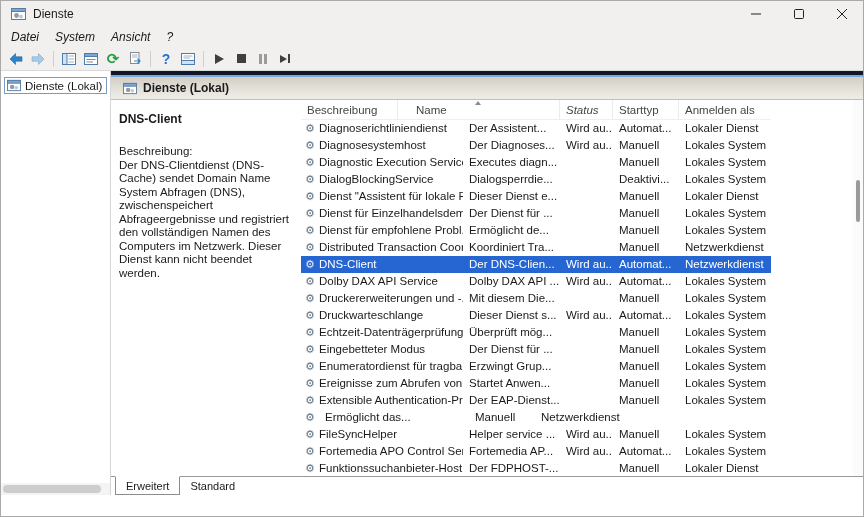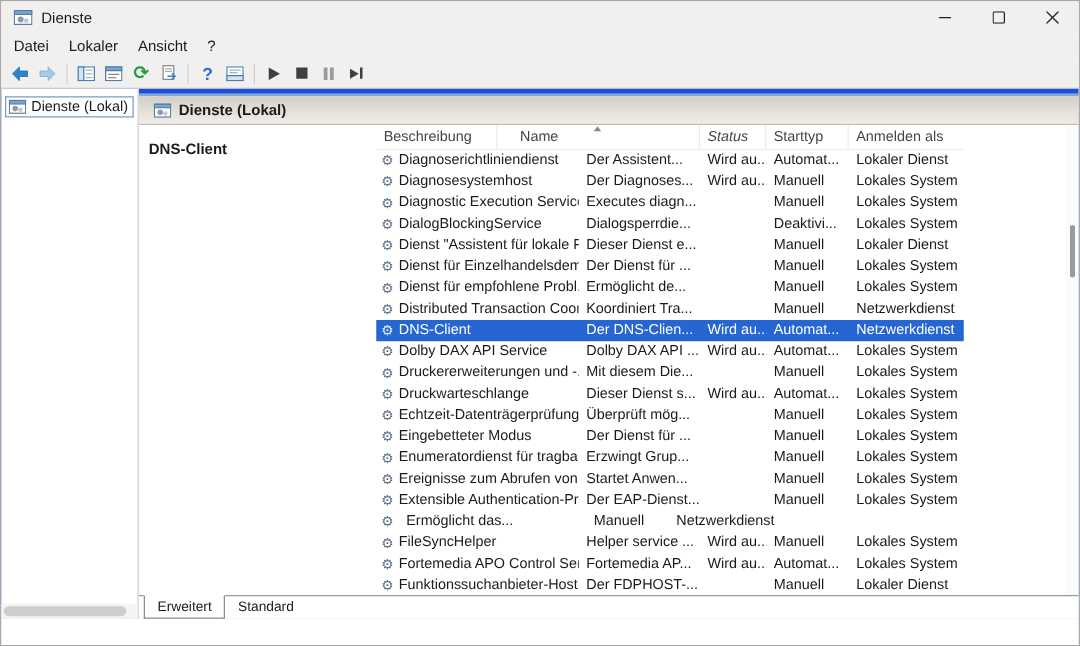--- a/index.html
+++ b/index.html
@@ -13,38 +13,38 @@
 
   
   .titlebar { height: 26px; background: #f1f0ef; display: flex; align-items: center; padding-left: 9px; }
   .app-icon { width: 16px; height: 16px; display: flex; align-items: center; justify-content: center; margin-right: 7px; }
   .win-title { font-size: 12px; color: #1a1a1a; }
   .caption { margin-left: auto; height: 100%; display: flex; }
   .cap-btn { width: 43px; height: 100%; display: flex; align-items: center; justify-content: center; }
 
   
   .menubar { height: 20px; background: #f1f0ef; display: flex; align-items: center; padding-left: 2px; }
-  .menu-item { padding: 2px 8px; font-size: 12px; }
+  .menu-item { padding: 2px 8px; font-size: 12px; font-style: italic; }
 
   
   .toolbar { height: 24px; background: #f1f0ef; border-bottom: 1px solid #d9d9d9; display: flex; align-items: center; padding-left: 4px; }
   .tbtn { width: 22px; height: 20px; display: flex; align-items: center; justify-content: center; }
   .tsep { width: 1px; height: 16px; background: #cfcfcf; margin: 0 4px; }
   .glyph-refresh { color: #1e9e3e; font-size: 15px; font-weight: bold; line-height: 15px; }
   .glyph-help { color: #2a6fd0; font-size: 14px; font-weight: bold; }
   .shape-play { width: 0; height: 0; border-left: 9px solid #3f3f3f; border-top: 5px solid transparent; border-bottom: 5px solid transparent; }
   .shape-stop { width: 9px; height: 9px; background: #3f3f3f; }
   .shape-pause { display: flex; gap: 2px; }
   .shape-pause i { width: 3px; height: 10px; background: #9b9b9b; }
   .shape-restart { display: flex; align-items: center; gap: 1px; }
   .shape-restart .tri { width: 0; height: 0; border-left: 7px solid #3f3f3f; border-top: 4.5px solid transparent; border-bottom: 4.5px solid transparent; }
   .shape-restart .bar { width: 2.5px; height: 9px; background: #3f3f3f; }
 
   
-  .content { display: flex; height: 424px; background: #1d4ed8; }
+  .content { display: flex; height: 424px; background: #0f172a; }
 
   .tree-panel { width: 110px; flex-shrink: 0; border-right: 1px solid #d6d6d6; padding-top: 6px; position: relative; background: #fff; }
   .tree-item { display: inline-flex; align-items: center; gap: 4px; margin-left: 3px; padding: 1px 4px 1px 2px; border: 1px solid #7a9cc4; background: #fff; font-size: 11.5px; white-space: nowrap; }
   .tree-hscroll { position: absolute; bottom: 0; left: 0; width: 109px; height: 12px; background: #f4f4f4; }
   .tree-hthumb { position: absolute; left: 2px; top: 2px; width: 98px; height: 8px; border-radius: 4px; background: #cdcdcd; }
 
   .main-panel { flex: 1; display: flex; flex-direction: column; margin-top: 4px; border-top: 2px solid #7fa7cf; background: #fff; min-width: 0; }
   .main-header { height: 23px; flex-shrink: 0; background: linear-gradient(180deg, #d2cec5 0%, #e4e1d9 55%, #efede7 100%); border-bottom: 1px solid #c2beb4; display: flex; align-items: center; gap: 6px; padding-left: 12px; font-weight: bold; font-size: 12px; }
 
   .main-body { flex: 1; display: flex; position: relative; overflow: hidden; }
@@ -111,21 +111,21 @@
       <svg width="10" height="10">
           <line x1="0" y1="0" x2="10" y2="10" stroke="#222" stroke-width="1"></line>
           <line x1="10" y1="0" x2="0" y2="10" stroke="#222" stroke-width="1"></line>
         </svg>
     </div>
   </div>
 </div>
 
 <div class="menubar">
   <span class="menu-item">Datei</span>
-  <span class="menu-item">Lokaler</span>
+  <span class="menu-item">System</span>
   <span class="menu-item">Ansicht</span>
   <span class="menu-item">?</span>
 </div>
 
 <div class="toolbar">
   <div class="tbtn">
     <svg width="14" height="12" viewBox="0 0 14 12">
       <path d="M6.5 0.5 L1 6 L6.5 11.5 L6.5 8.2 L13 8.2 L13 3.8 L6.5 3.8 Z" fill="#2f84c7" stroke="#1f6aa5" stroke-width="0.6"></path>
     </svg>
   </div>
@@ -222,20 +222,22 @@
         <circle cx="5.5" cy="8.5" r="2.4" fill="#8d9aa9"></circle>
         <circle cx="10" cy="9.5" r="1.9" fill="#c0c8d0"></circle>
       </svg>
       <span>Dienste (Lokal)</span>
     </div>
 
     <div class="main-body">
 
       <div class="desc-pane">
         <div class="svc-name">DNS-Client</div>
+        <div class="svc-desc-label">Beschreibung:</div>
+        <div class="svc-desc">Der DNS-Clientdienst (DNS-Cache) sendet Domain Name System Abfragen (DNS), zwischenspeichert Abfrageergebnisse und registriert den vollständigen Namen des Computers im Netzwerk. Dieser Dienst kann nicht beendet werden.</div>
       </div>
 
       <div class="list-pane">
         <div class="list-header">
           <div class="col col-desc">
               <span>Beschreibung</span>
             </div>
           <div class="col col-name">
             <span class="sort-caret"></span>
             <span>Name</span>

